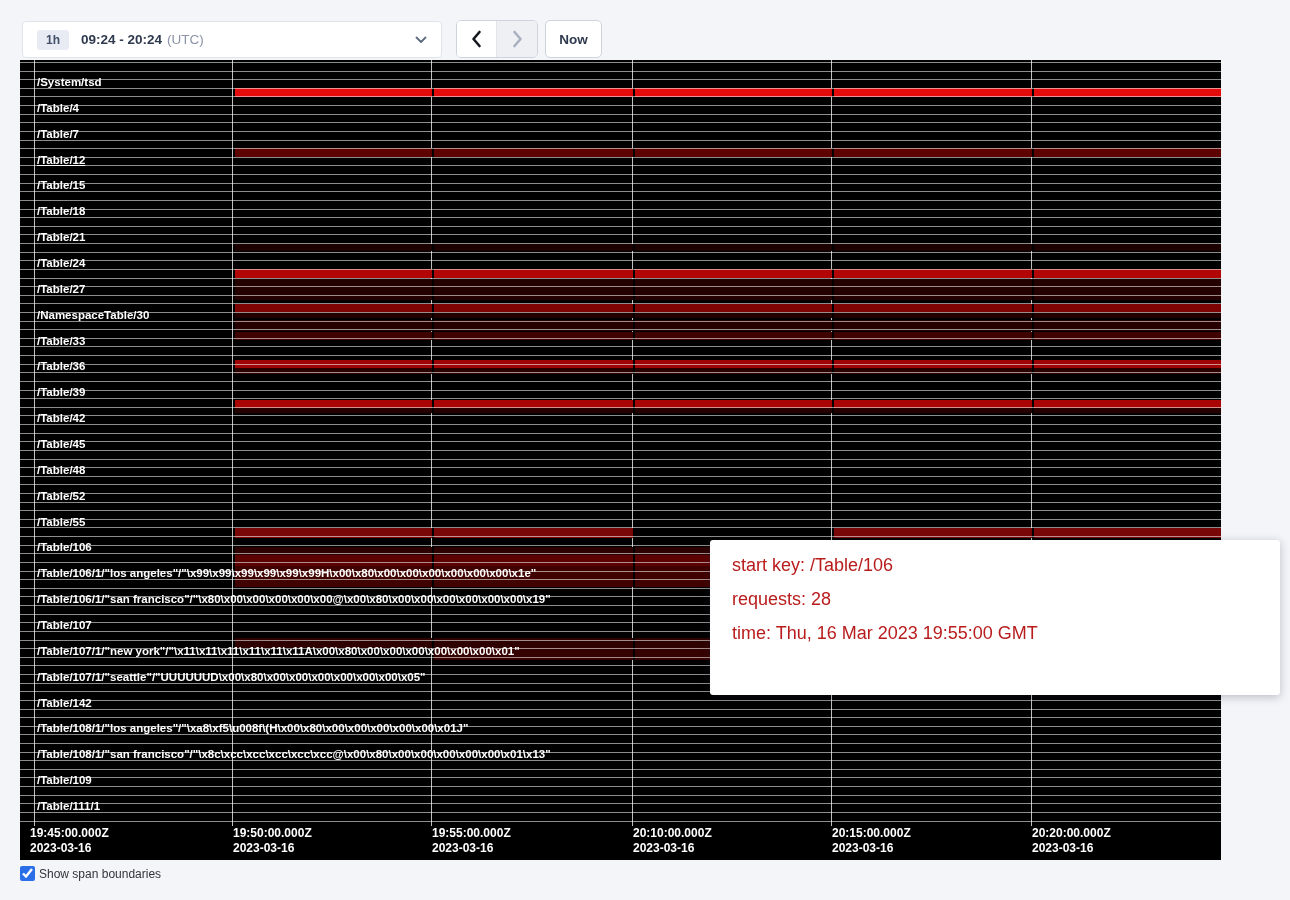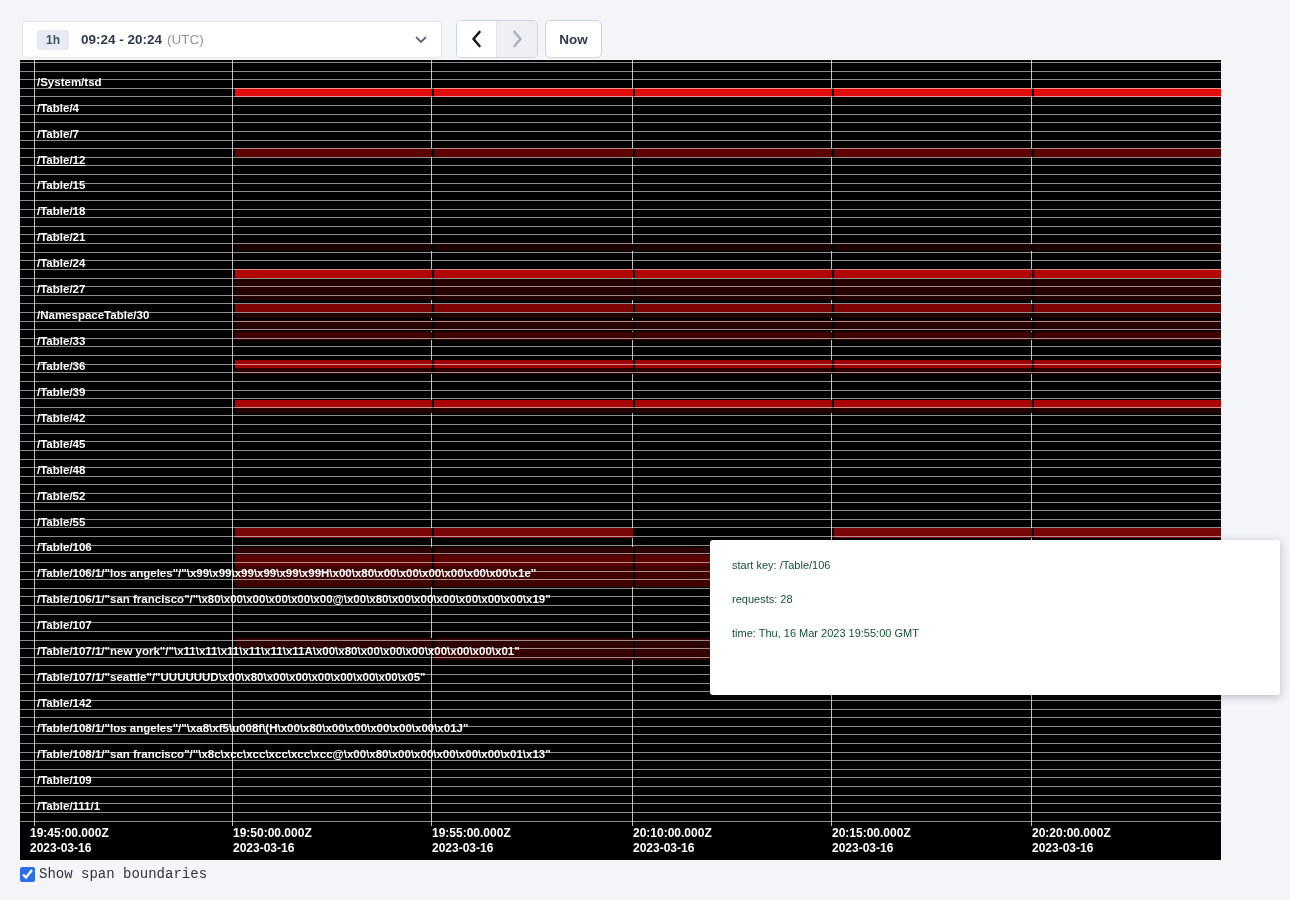--- a/index.html
+++ b/index.html
@@ -55,27 +55,27 @@
   }
   .tick { position:absolute; top:766px; color:#fff; z-index:4;
           font-size:12px; font-weight:700; line-height:15px; white-space:nowrap; }
   
   .kv-tooltip {
     position:absolute; left:710px; top:540px; width:570px; height:155px;
     background:#fff; border-radius:3px; z-index:10;
     box-shadow:0 2px 10px rgba(40,40,60,0.28);
     padding:8px 22px;
   }
-  .tt-line { font-size:11px; color:#14532d; line-height:34px; white-space:nowrap; }
+  .tt-line { font-size:18px; color:#b91c1c; line-height:34px; white-space:nowrap; }
   
   .footer-row {
     position:absolute; left:20px; top:866px; display:flex; align-items:center;
   }
   .footer-row input { width:15px; height:15px; accent-color:#2a6fe8; margin:0; cursor:pointer; }
-  .footer-label { font-size:14px; color:#30343c; margin-left:4px;font-family:Liberation Mono, monospace; }
+  .footer-label { font-size:12px; color:#30343c; margin-left:4px; }
 </style>
 </head>
 <body>
 
 <div>
   <div class="time-selector">
     <span class="range-badge">1h</span>
     <span class="range-text">09:24 - 20:24</span>
     <span class="range-zone">(UTC)</span>
     <span class="selector-spacer"></span>

